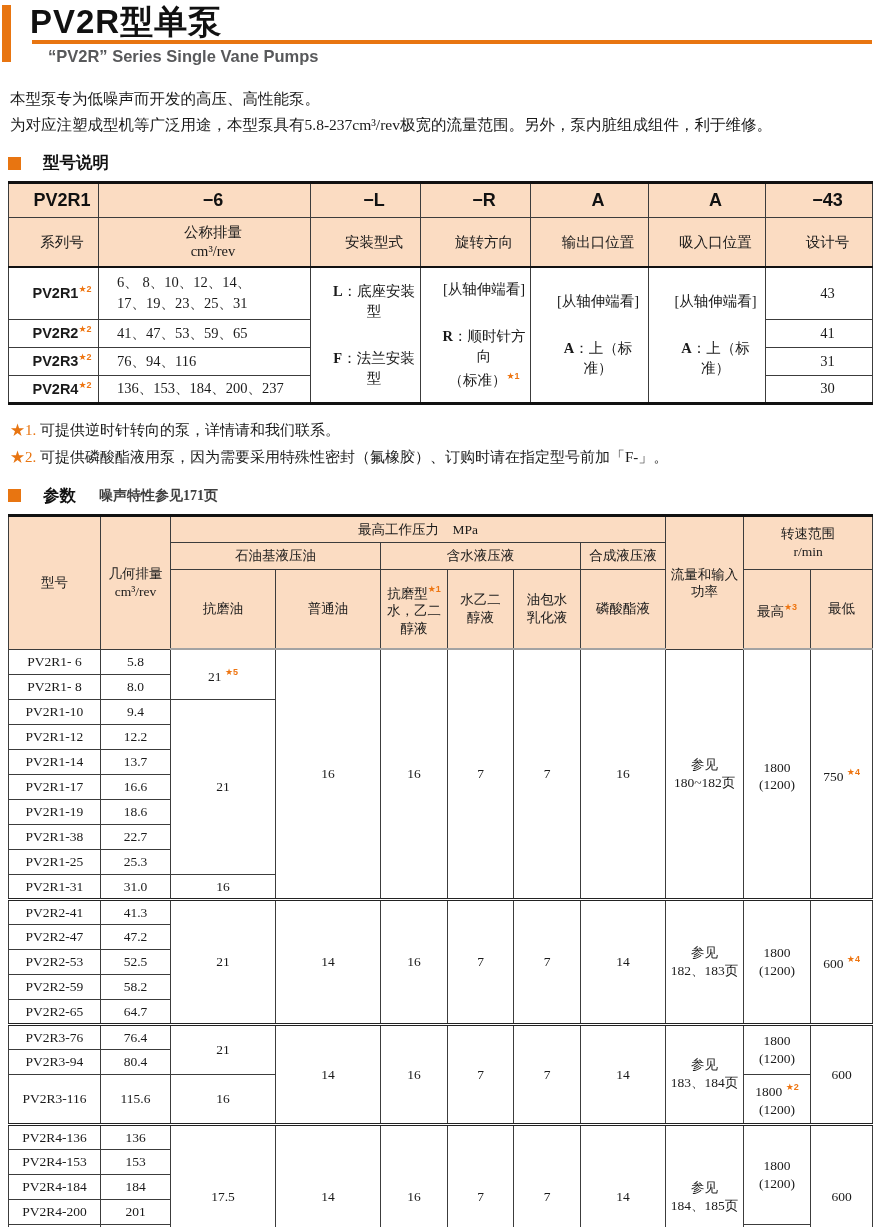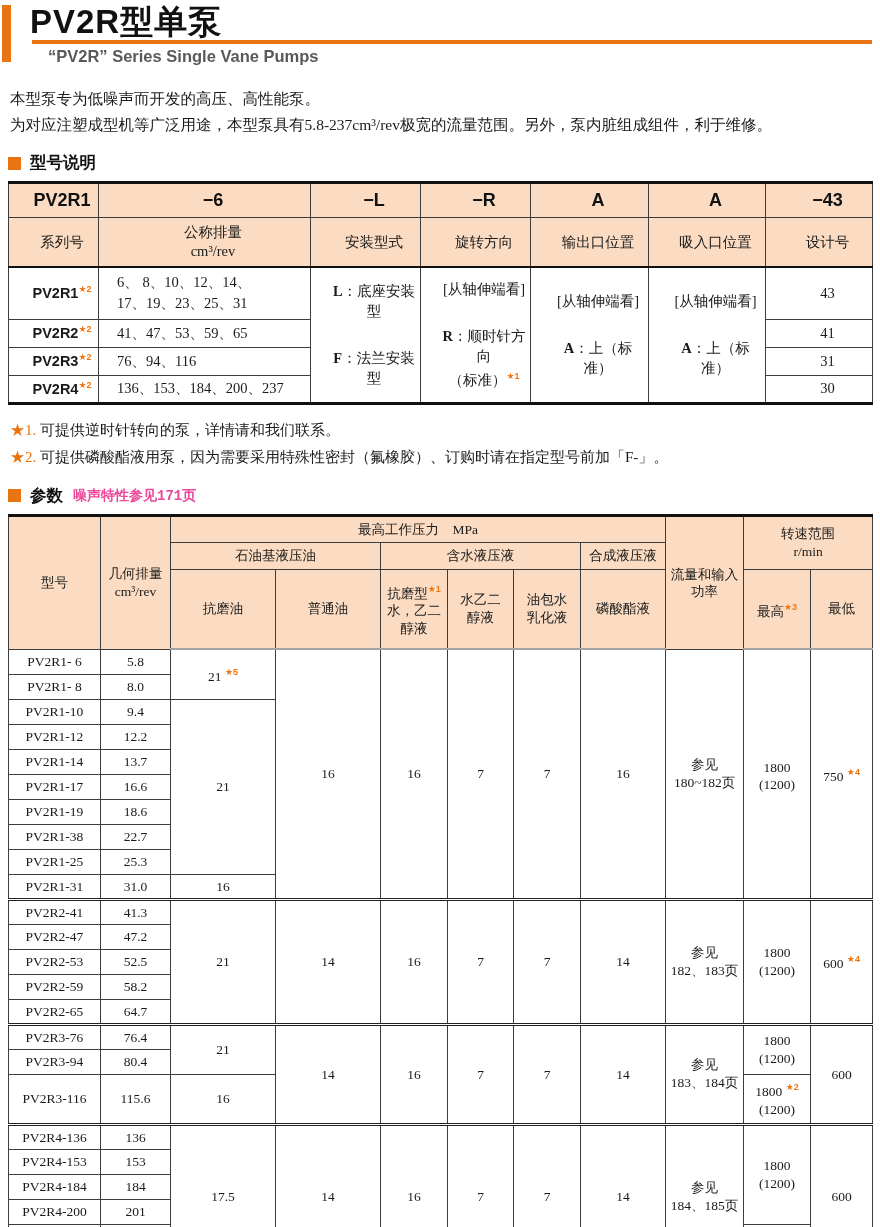--- a/index.html
+++ b/index.html
@@ -7,24 +7,24 @@
 
   
   .title-block{position:relative;padding:5px 8px 0 30px;}
   .title-bar{position:absolute;left:2px;top:5px;width:9px;height:57px;background:#e87511;}
   h1{font-family:"Liberation Sans","DejaVu Sans",sans-serif;font-size:33px;font-weight:bold;margin:0;line-height:34px;letter-spacing:1px;color:#111;}
   .title-rule{height:4px;background:#e87511;margin:1px 0 3px 2px;}
   .subtitle{font-family:"Liberation Sans","DejaVu Sans",sans-serif;font-size:16.5px;font-weight:bold;color:#58595b;margin-left:18px;}
 
   .intro{margin:20px 10px 0 10px;font-size:15.5px;line-height:26px;}
 
-  .sec-head{display:flex;align-items:center;margin:14px 0 7px 8px;font-family:Liberation Mono, monospace;font-weight:bold;}
+  .sec-head{display:flex;align-items:center;margin:14px 0 7px 8px;font-family:Liberation Serif, serif;font-weight:bold;gap:13px;}
   .sq{width:13px;height:13px;background:#e87511;margin-right:9px;flex:none;}
   .sec-title{font-size:16.5px;color:#111;}
-  .sec-note{font-size:14px;color:#ec4899;margin-left:10px;text-align:right;}
+  .sec-note{font-size:14px;color:#404040;margin-left:10px;text-align:right;}
 
   
   table{border-collapse:collapse;table-layout:fixed;margin-left:8px;width:864px;
         border-top:3px solid #111;border-bottom:3px solid #111;}
   td,th{border:1px solid #3c3c3c;text-align:center;vertical-align:middle;padding:1px 2px;font-weight:normal;}
   .hdr{background:#fbdcc2;}
   .code-row td{font-family:"Liberation Sans","DejaVu Sans",sans-serif;font-weight:bold;font-size:18px;height:31px;color:#111;}
   .lbl-row td{font-size:14.5px;height:46px;border-bottom:2px solid #111;line-height:19px;}
   .t1 .body td{font-size:14.5px;background:#fff;}
   .t1 .h52{height:52px;} .t1 .h28{height:28px;}

